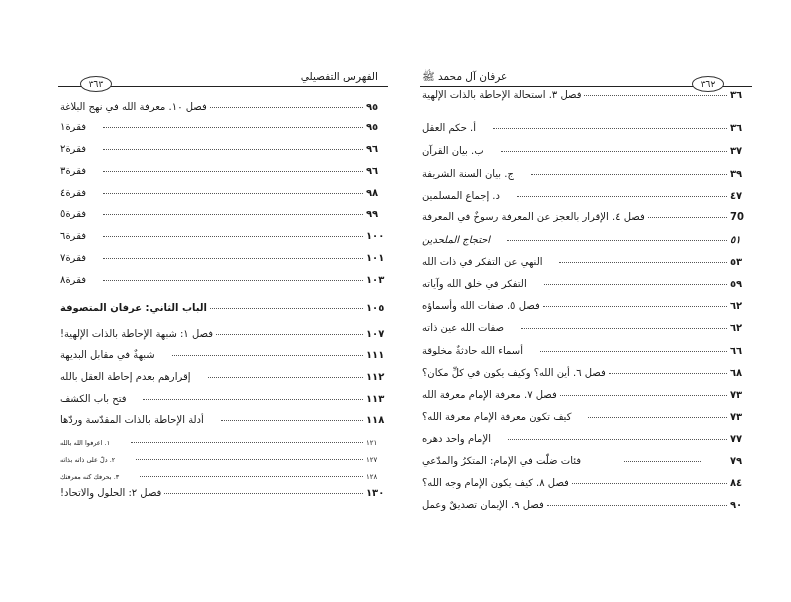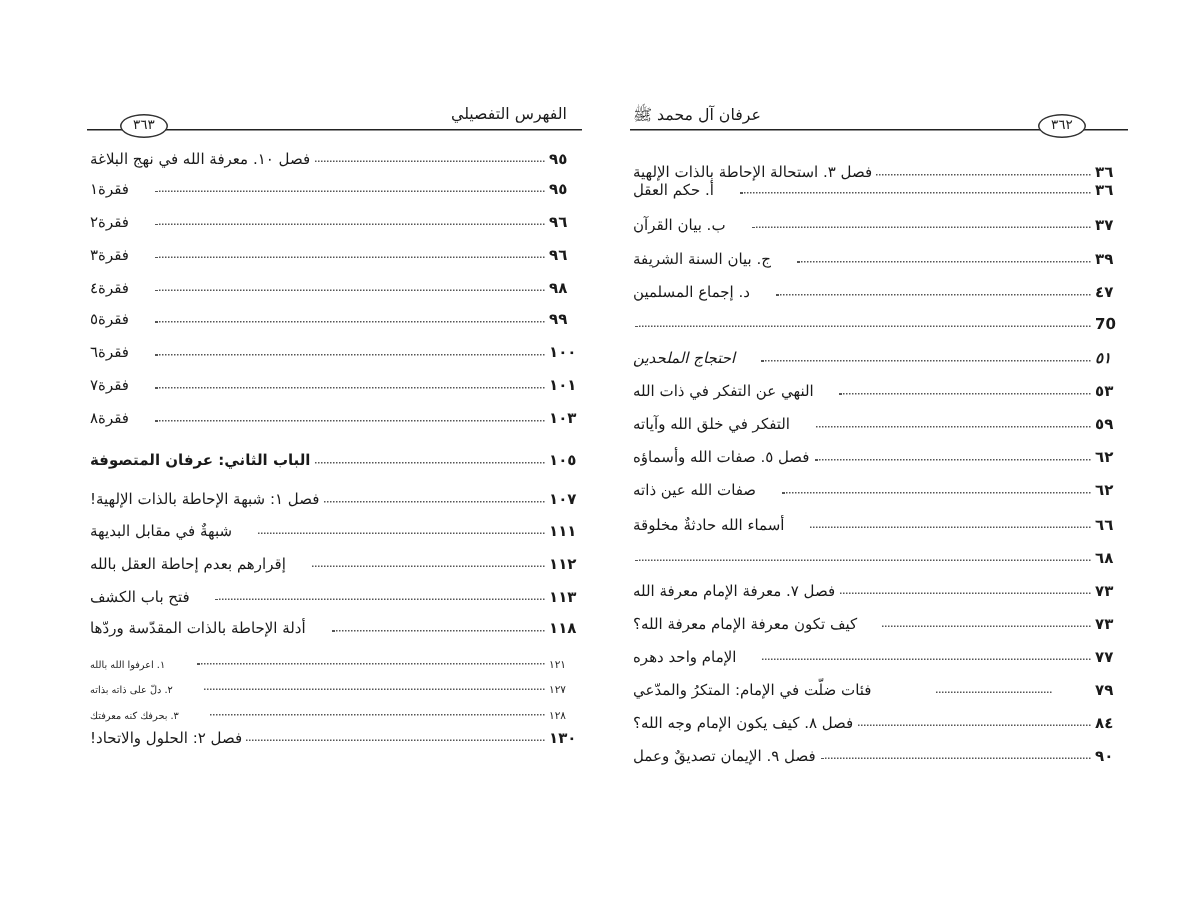--- a/index.html
+++ b/index.html
@@ -137,21 +137,21 @@
     </div>
 </div>
 
 <div class="page" id="page-right">
   <div class="header">
     <span class="header-title">عرفان آل محمد ﷺ</span>
     <div class="header-rule"></div>
     <span class="page-oval">٣٦٢</span>
   </div>
   <div class="toc">
-      <div class="row indent0" style="top: 105px;">
+      <div class="row indent0" style="top: 84px;">
         <span class="label">فصل ٣. استحالة الإحاطة بالذات الإلهية</span>
         <span class="dots"></span>
         <span class="num">٣٦</span>
       </div>
       <div class="row indent1" style="top: 117px;">
         <span class="label">أ. حكم العقل</span>
         <span class="dots"></span>
         <span class="num">٣٦</span>
       </div>
       <div class="row indent1" style="top: 140px;">
@@ -163,20 +163,21 @@
         <span class="label">ج. بيان السنة الشريفة</span>
         <span class="dots"></span>
         <span class="num">٣٩</span>
       </div>
       <div class="row indent1" style="top: 185px;">
         <span class="label">د. إجماع المسلمين</span>
         <span class="dots"></span>
         <span class="num">٤٧</span>
       </div>
       <div class="row indent0" style="top: 206px;">
+        <span class="label">فصل ٤. الإقرار بالعجز عن المعرفة رسوخٌ في المعرفة</span>
         <span class="dots"></span>
         <span class="num">70</span>
       </div>
       <div class="row indent1" style="top: 229px; font-style: italic;">
         <span class="label">احتجاج الملحدين</span>
         <span class="dots"></span>
         <span class="num">٥١</span>
       </div>
       <div class="row indent1" style="top: 251px;">
         <span class="label">النهي عن التفكر في ذات الله</span>
@@ -197,20 +198,21 @@
         <span class="label">صفات الله عين ذاته</span>
         <span class="dots"></span>
         <span class="num">٦٢</span>
       </div>
       <div class="row indent1" style="top: 340px;">
         <span class="label">أسماء الله حادثةٌ مخلوقة</span>
         <span class="dots"></span>
         <span class="num">٦٦</span>
       </div>
       <div class="row indent0" style="top: 362px;">
+        <span class="label">فصل ٦. أين الله؟ وكيف يكون في كلِّ مكان؟</span>
         <span class="dots"></span>
         <span class="num">٦٨</span>
       </div>
       <div class="row indent0" style="top: 384px;">
         <span class="label">فصل ٧. معرفة الإمام معرفة الله</span>
         <span class="dots"></span>
         <span class="num">٧٣</span>
       </div>
       <div class="row indent1" style="top: 406px;">
         <span class="label">كيف تكون معرفة الإمام معرفة الله؟</span>

